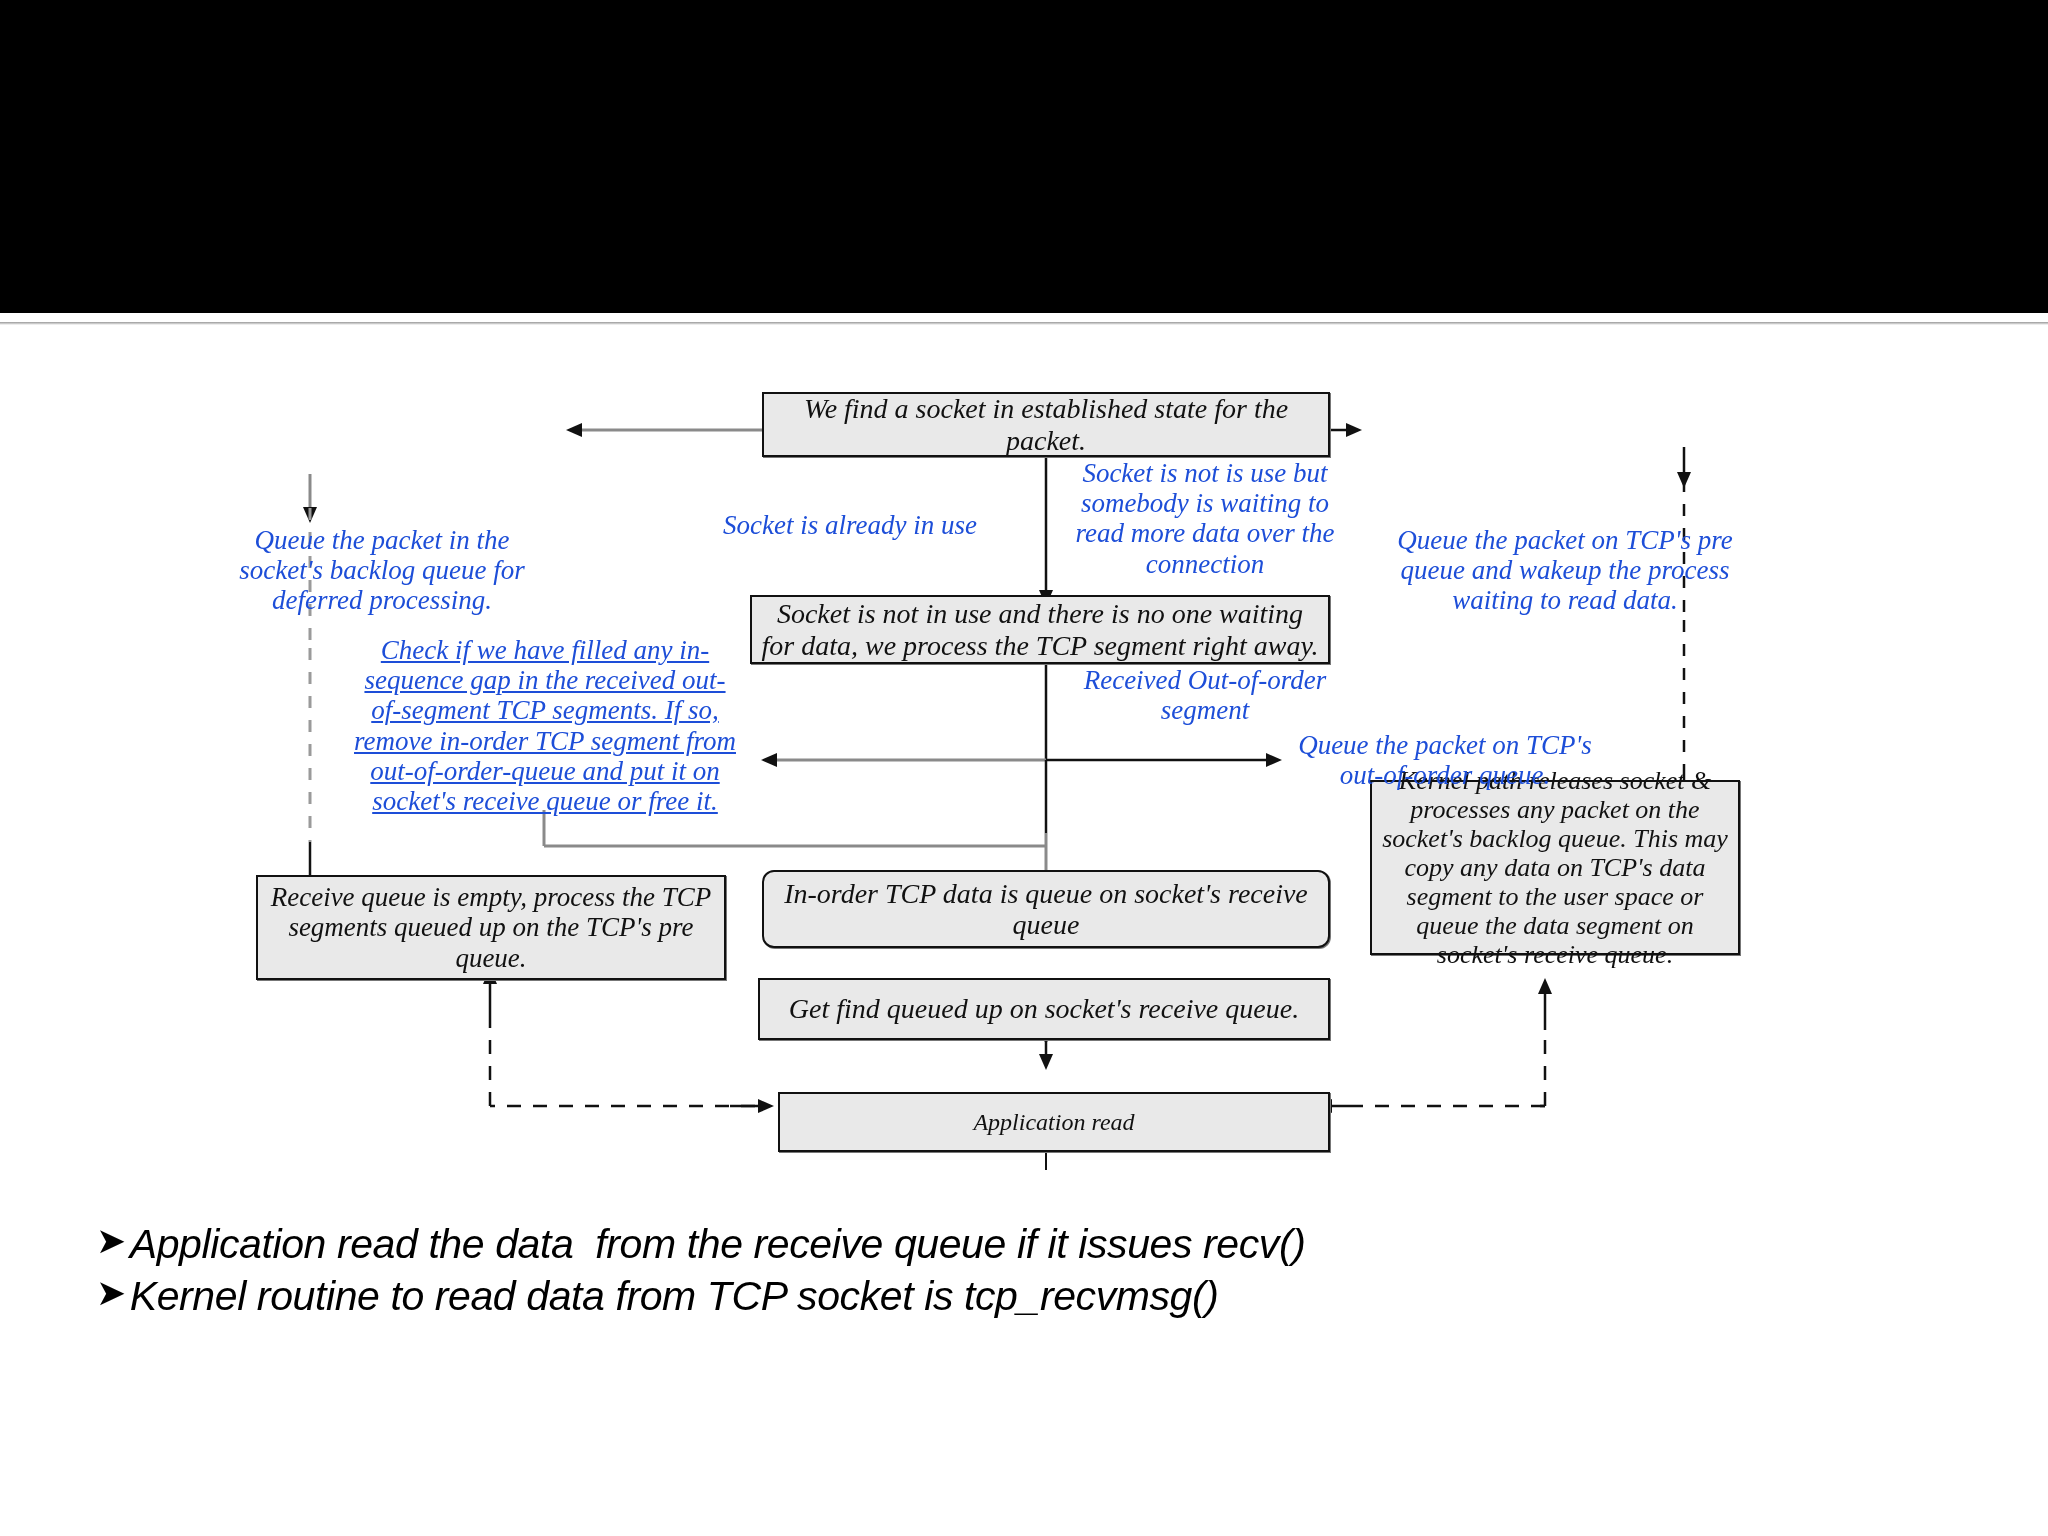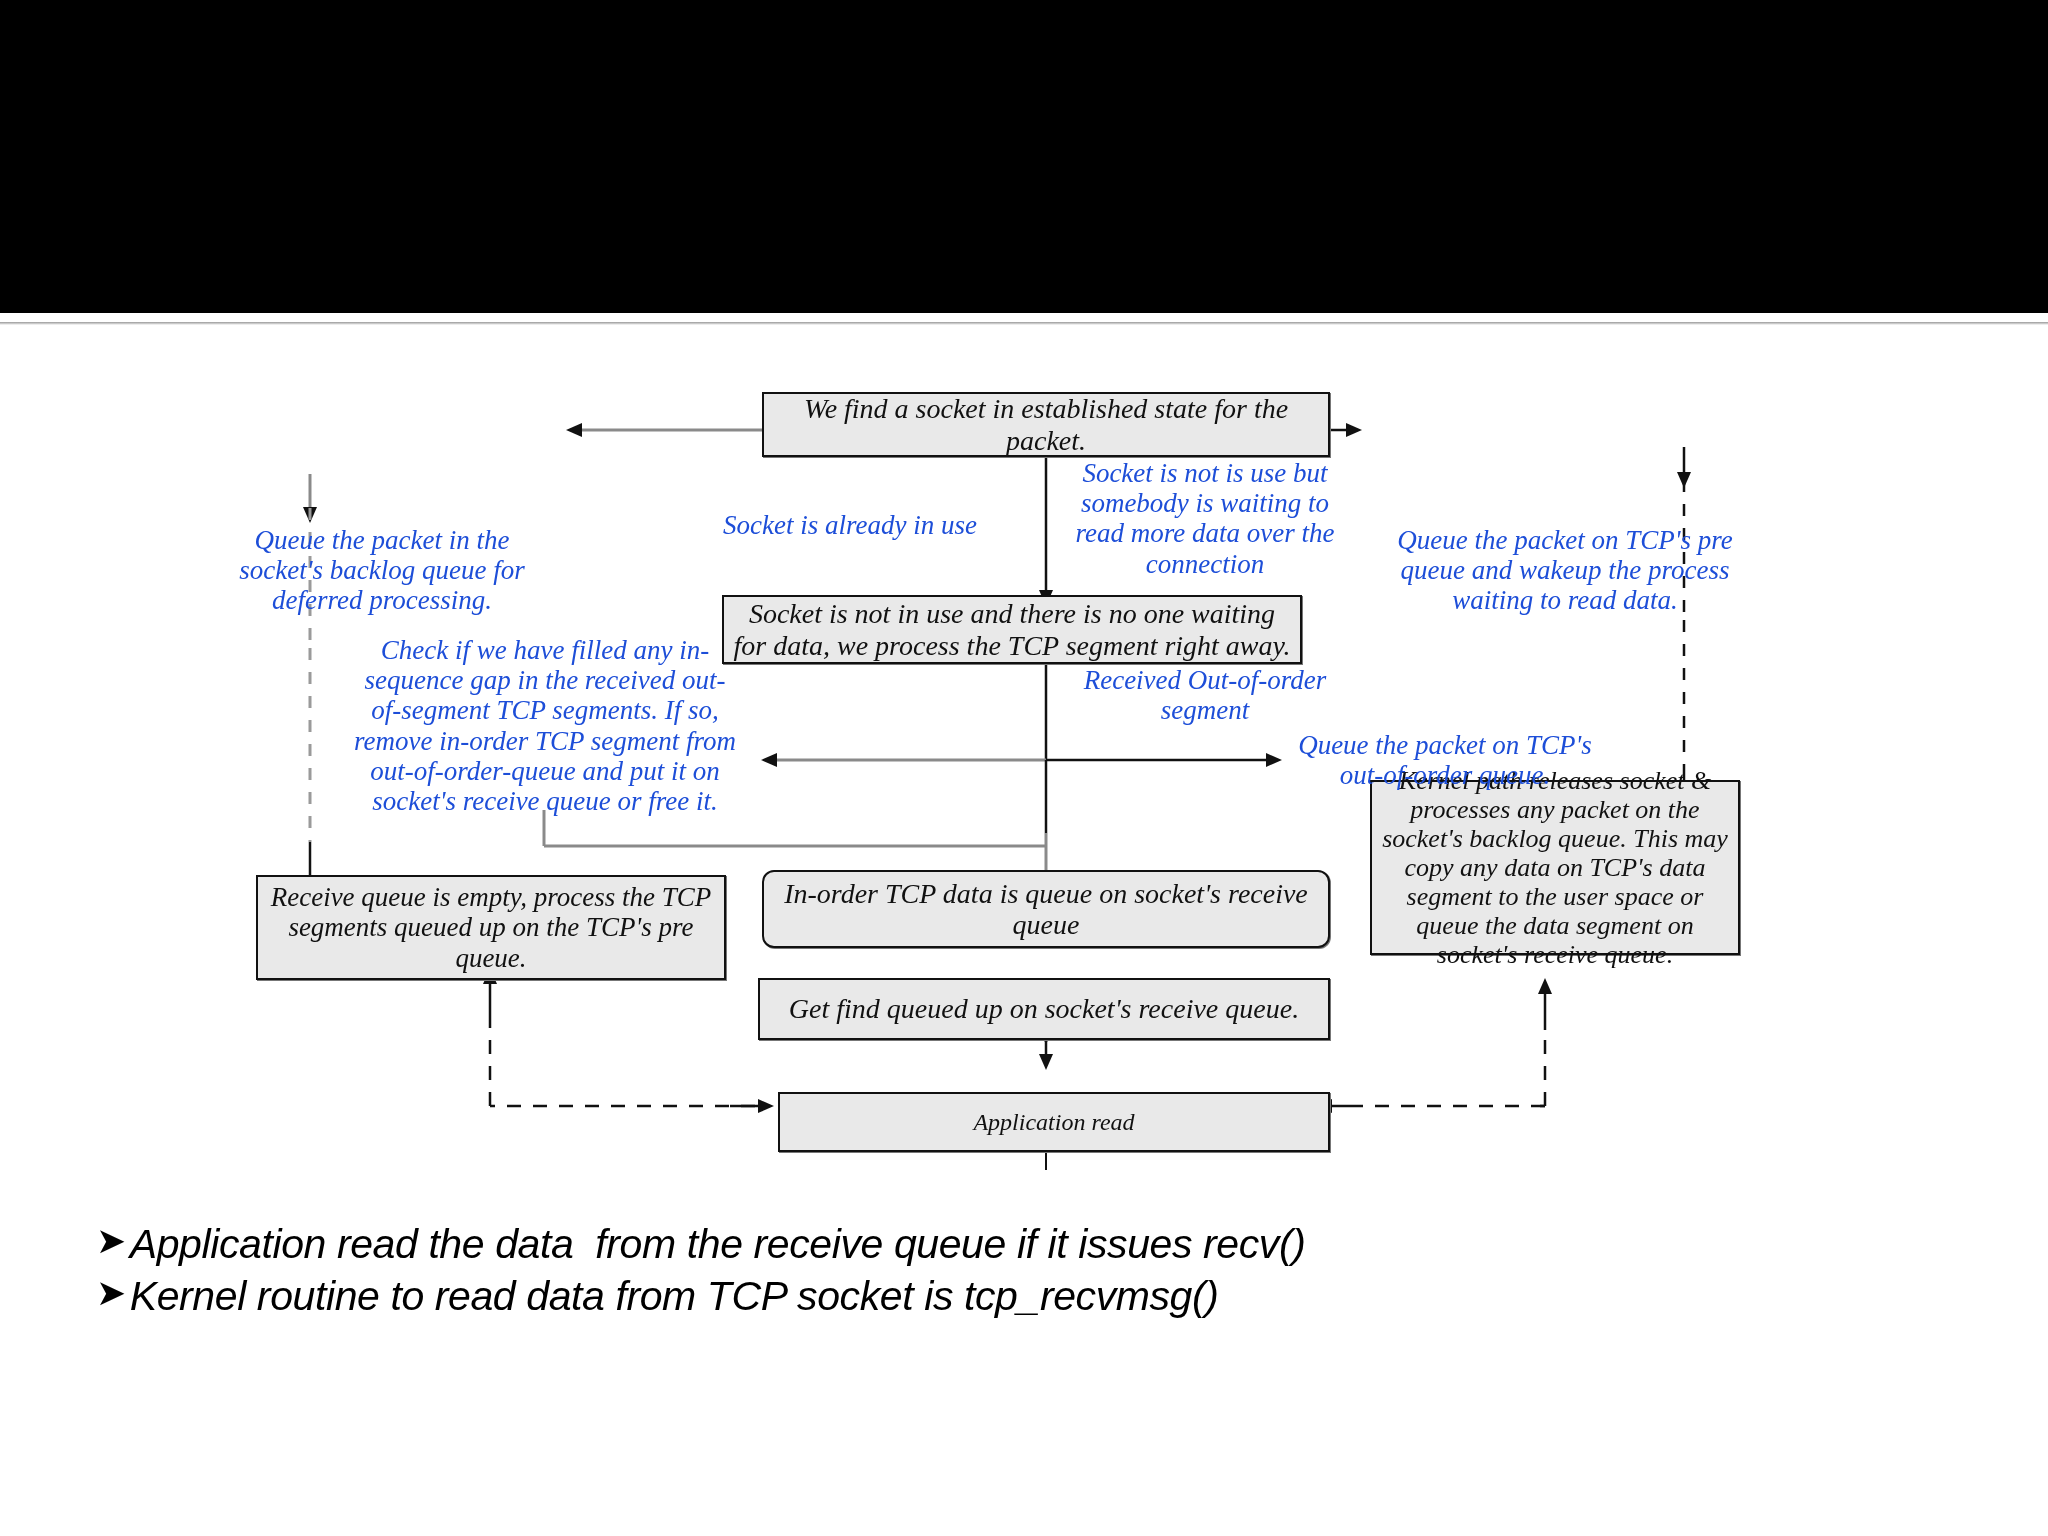--- a/index.html
+++ b/index.html
@@ -110,21 +110,21 @@
       <line x1="1046" y1="812" x2="1046" y2="898" stroke="#111" stroke-width="2"></line>
       <line x1="1046" y1="880" x2="1046" y2="915" stroke="#111" stroke-width="2" marker-end="url(#ah-dn)"></line>
 
       <line x1="236" y1="862" x2="1712" y2="862" stroke="#111" stroke-width="3"></line>
     </svg>
 
     <div class="box" style="left:762px;top:62px;width:568px;height:65px;font-size:28px;">
       <span>We find a socket in established state for the packet.</span>
     </div>
 
-    <div class="box" style="left:722px;top:265px;width:580px;height:69px;font-size:28px;">
+    <div class="box" style="left:750px;top:265px;width:580px;height:69px;font-size:28px;">
       <span>Socket is not in use and there is no one waiting for data, we process the TCP segment right away.</span>
     </div>
 
     <div class="box" style="left:1370px;top:450px;width:370px;height:175px;font-size:26px;">
       <span>Kernel path releases socket &amp; processes any packet on the socket's backlog queue. This may copy any data on TCP's data segment to the user space or queue the data segment on socket's receive queue.</span>
     </div>
 
     <div class="box" style="left:256px;top:545px;width:470px;height:105px;font-size:27px;">
       <span>Receive queue is empty, process the TCP segments queued up on the TCP's pre queue.</span>
     </div>
@@ -150,21 +150,21 @@
     </div>
 
     <div class="lbl" style="left:1060px;top:128px;width:290px;font-size:27px;">
       <span>Socket is not is use but somebody is waiting to read more data over the connection</span>
     </div>
 
     <div class="lbl" style="left:1390px;top:195px;width:350px;font-size:27px;">
       <span>Queue the packet on TCP's pre queue and wakeup the process waiting to read data.</span>
     </div>
 
-    <div class="lbl" style="left:350px;top:305px;width:390px;font-size:27px;">
+    <div class="lbl" style="left:350px;top:305px;width:390px;font-size:27px;text-decoration:underline;">
       <span>Check if we have filled any in-sequence gap in the received out-of-segment TCP segments. If so, remove in-order TCP segment from out-of-order-queue and put it on socket's receive queue or free it.</span>
     </div>
 
 
     <div class="lbl" style="left:1055px;top:335px;width:300px;font-size:27px;">
       <span>Received Out-of-order segment</span>
     </div>
 
     <div class="lbl" style="left:1280px;top:400px;width:330px;font-size:27px;">
       <span>Queue the packet on TCP's out-of-order queue.</span>

